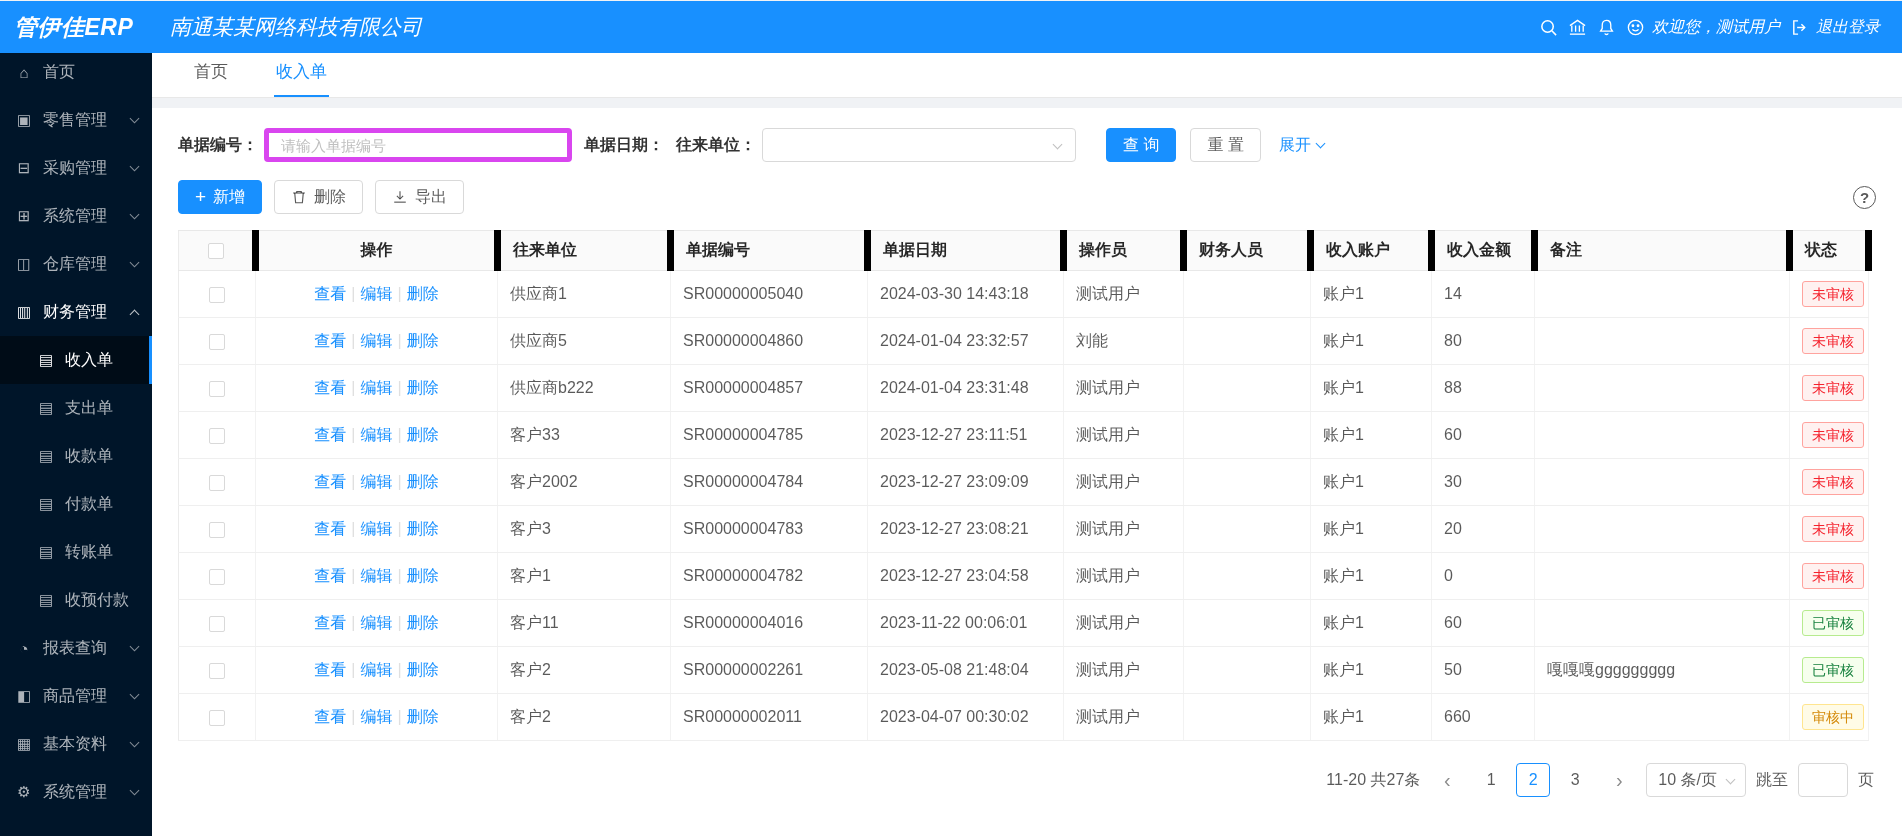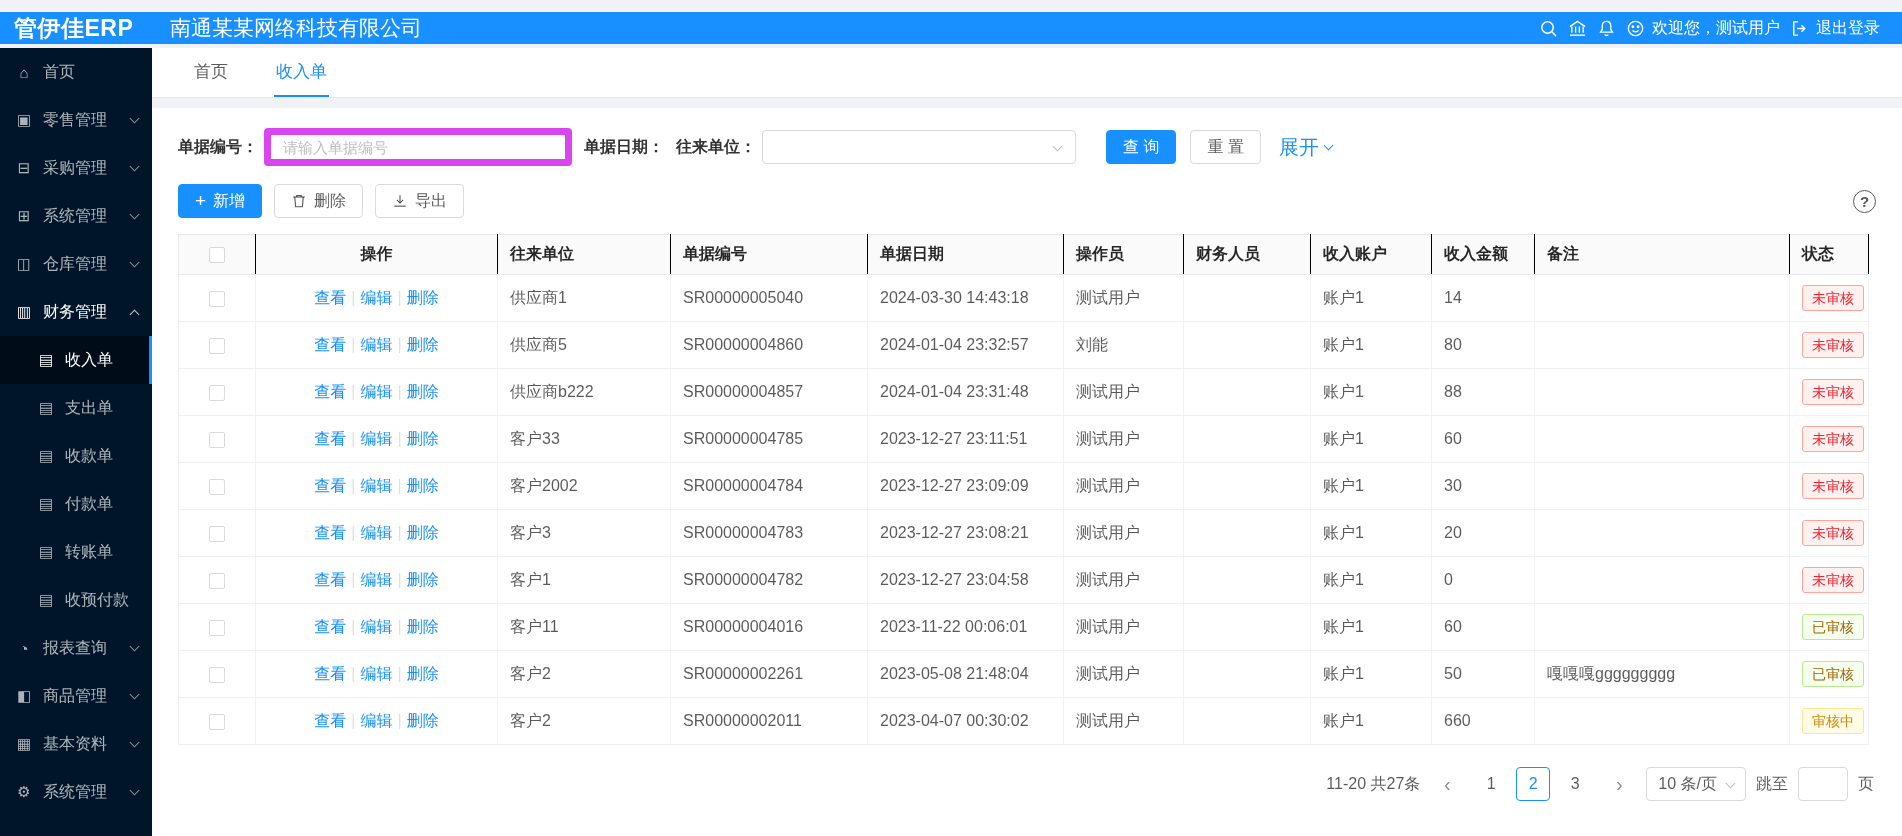--- a/index.html
+++ b/index.html
@@ -1,21 +1,21 @@
 <!DOCTYPE html>
 <html><head>
 <meta charset="utf-8">
 <style>
   * { margin:0; padding:0; box-sizing:border-box; }
   html,body { width:1902px; height:836px; overflow:hidden;
     font-family:"Liberation Sans","DejaVu Sans",sans-serif; background:#f0f2f5; color:rgba(0,0,0,.65); }
 
   
-  .topbar { position:fixed; top:12px; left:0; right:0; height:32px; background:#1890ff;
-    display:flex; align-items:center; color:#fff; z-index:20; }
+  .topbar { position:fixed; top:1px; left:0; right:0; height:52px; background:#1890ff;
+    display:flex; align-items:center; color:#fff; z-index:20;font-style:italic; }
   .logo { width:152px; flex-shrink:0; padding-left:14px; font-size:23px; font-weight:bold; letter-spacing:.5px; }
   .company { font-size:21px; margin-left:18px; }
   .topbar-right { margin-left:auto; display:flex; align-items:center; gap:10px; padding-right:22px; }
   .tb-icon { display:inline-flex; align-items:center; cursor:pointer; }
   .welcome, .logout { display:flex; align-items:center; gap:7px; font-size:16px; cursor:pointer; }
 
   
   .sidebar { position:fixed; top:48px; left:0; bottom:0; width:152px; background:#001529; z-index:10; }
   .side-item { height:48px; display:flex; align-items:center; padding:0 14px;
     color:rgba(255,255,255,.68); font-size:16px; cursor:pointer; position:relative; }
@@ -37,64 +37,64 @@
   .tab { display:flex; align-items:center; font-size:17px; color:rgba(0,0,0,.65);
     border-bottom:2px solid transparent; cursor:pointer; padding:0 2px; }
   .tab.active { color:#1890ff; border-bottom-color:#1890ff; }
 
   .content { flex:1; margin-top:10px; background:#fff; padding:20px 26px 0 26px; overflow:hidden; }
 
   
   .filter-row { display:flex; align-items:center; margin-bottom:18px; }
   .f-label { font-size:16px; color:#333; font-weight:600; white-space:nowrap; }
   .g { margin-left:12px; }
-  .f-input { width:308px; height:34px; border:7px solid #d946ef; border-radius:4px;
+  .f-input { width:308px; height:34px; border:5px solid #d946ef; border-radius:4px;
     padding:12px 12px; font-size:15px; color:rgba(0,0,0,.65); margin-left:6px; outline:none;
     font-family:"Liberation Sans","DejaVu Sans",sans-serif; }
   .f-input::placeholder, .date-box input::placeholder, .jump-input::placeholder { color:#bfbfbf; }
   .date-box { width:312px; height:34px; border:1px solid #d9d9d9; border-radius:4px;
     display:flex; align-items:center; padding:0 10px; margin-left:6px; }
   .date-box input { flex:1; min-width:0; border:none; outline:none; text-align:center; font-size:15px;
     color:rgba(0,0,0,.65); font-family:"Liberation Sans","DejaVu Sans",sans-serif; }
   .tilde { color:#bfbfbf; padding:0 4px; font-size:15px; }
   .select-box { width:314px; height:34px; border:1px solid #d9d9d9; border-radius:4px;
     display:flex; align-items:center; justify-content:flex-end; padding:0 14px; margin-left:6px; color:#bfbfbf; cursor:pointer; }
   .btn { height:34px; padding:0 16px; border-radius:4px; font-size:16px; border:1px solid #d9d9d9;
     background:#fff; color:rgba(0,0,0,.65); display:inline-flex; align-items:center; gap:7px;
     cursor:pointer; white-space:nowrap; font-family:"Liberation Sans","DejaVu Sans",sans-serif; }
   .btn-primary { background:#1890ff; border-color:#1890ff; color:#fff; }
   .btn-search { margin-left:30px; }
   .btn-reset { margin-left:14px; }
-  .expand-link { margin-left:18px; color:#1890ff; font-size:20px; display:inline-flex;
+  .expand-link { margin-left:18px; color:#1890ff; font-size:16px; display:inline-flex;
     align-items:center; gap:6px; cursor:pointer; }
   .plus { font-size:19px; line-height:1; margin-top:-2px; }
 
   
   .toolbar { display:flex; align-items:center; gap:12px; margin-bottom:16px; }
   .help { margin-left:auto; width:23px; height:23px; border:1.6px solid #595959; border-radius:50%;
     color:#595959; font-size:15px; font-weight:bold; display:flex; align-items:center;
     justify-content:center; cursor:pointer; }
 
   
   table.grid { width:1690px; border-collapse:collapse; table-layout:fixed;
     border-top:1px solid #e8e8e8; border-left:1px solid #ebebeb; }
   .grid th { height:40px; background:#fafafa; font-weight:600; color:rgba(0,0,0,.85);
     text-align:left; padding:0 12px; font-size:16px;
-    border-bottom:1px solid #e8e8e8; border-right:1px solid #000000; }
+    border-bottom:1px solid #e8e8e8; border-right:7px solid #000000; }
   .grid td { height:47px; padding:0 12px; font-size:16px; color:rgba(0,0,0,.65);
     border-bottom:1px solid #efefef; border-right:1px solid #f2f2f2; white-space:nowrap; overflow:hidden; }
   .center { text-align:center !important; }
   .checkbox { display:inline-block; width:16px; height:16px; border:1px solid #d9d9d9;
     border-radius:2px; background:#fff; vertical-align:middle; cursor:pointer; }
   .actions a { color:#1890ff; text-decoration:none; margin:0 5px; cursor:pointer; }
   .sep { color:#e0e0e0; }
   .badge { display:inline-block; padding:3px 9px; font-size:14px; border-radius:3px;
     border:1px solid; line-height:1.3; }
   .badge-red   { color:#f5222d; background:#fff1f0; border-color:#ffa39e; }
-  .badge-green { color:#a16207; background:#f6ffed; border-color:#b7eb8f; }
+  .badge-green { color:#15803d; background:#f6ffed; border-color:#b7eb8f; }
   .badge-gold  { color:#d48806; background:#fffbe6; border-color:#ffe58f; }
 
   
   .pagination { display:flex; align-items:center; justify-content:flex-end; gap:10px;
     margin-top:22px; font-size:16px; color:rgba(0,0,0,.65); padding-right:2px; }
   .pages { display:flex; gap:8px; }
   .page-btn { min-width:34px; height:34px; display:flex; align-items:center; justify-content:center;
     border-radius:4px; cursor:pointer; border:1px solid transparent; }
   .page-btn.active { border-color:#1890ff; color:#1890ff; background:#fff; }
   .arrow { font-size:20px; color:#8c8c8c; }

